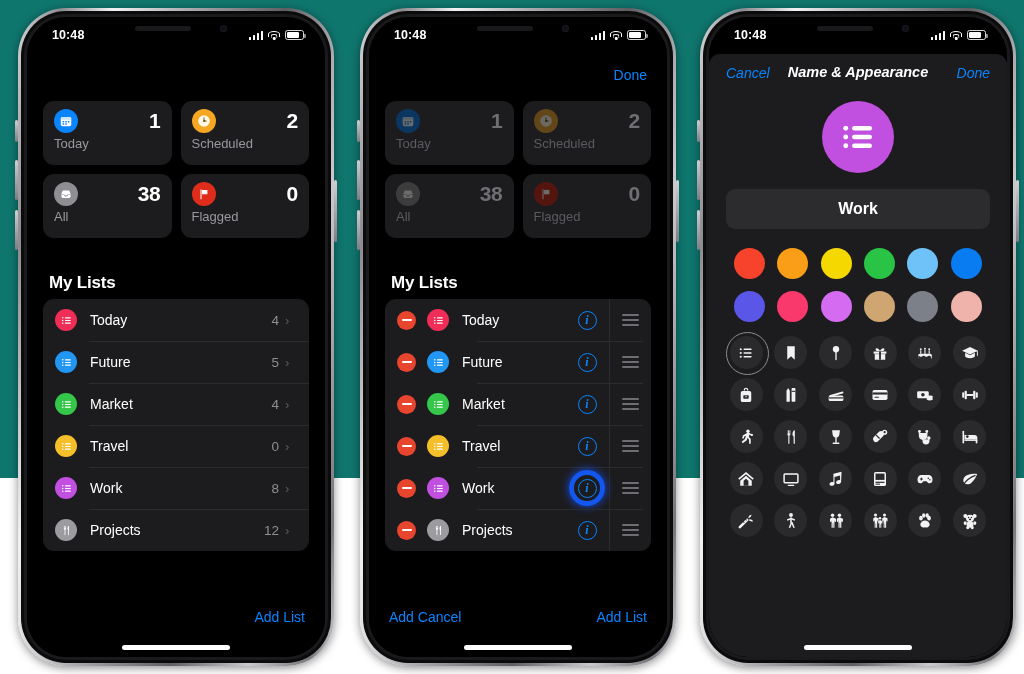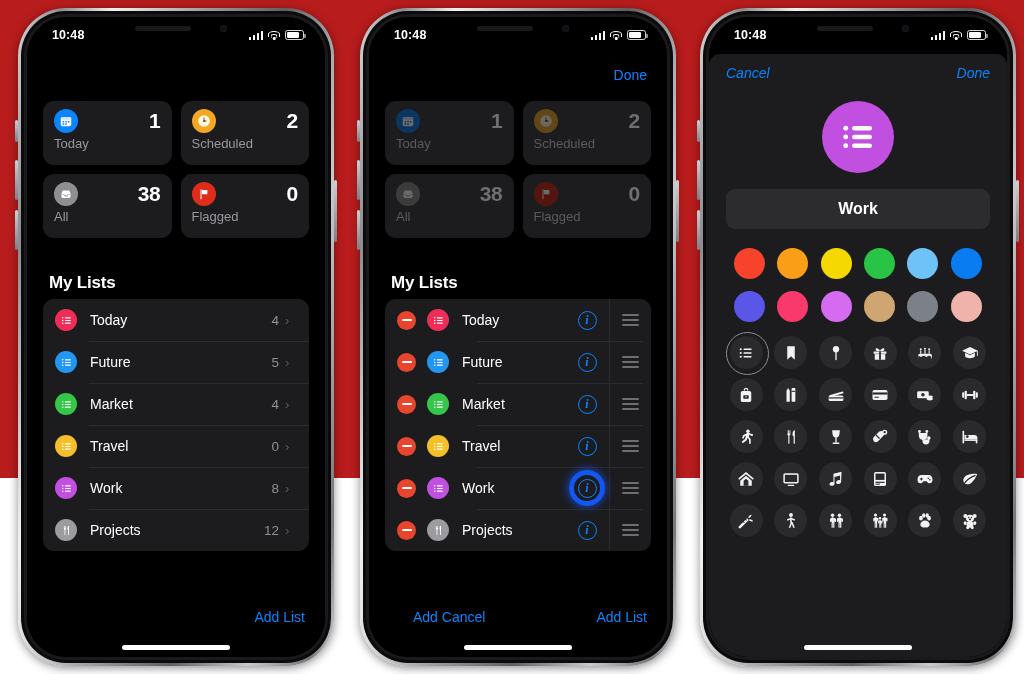--- a/index.html
+++ b/index.html
@@ -1,19 +1,19 @@
 <!DOCTYPE html>
 <html><head>
 <meta charset="utf-8">
 <style>
   * { margin:0; padding:0; box-sizing:border-box; }
   html,body { width:1024px; height:674px; background:#ffffff; overflow:hidden; }
   body { font-family:"Liberation Sans", sans-serif; -webkit-font-smoothing:antialiased; }
 
-  .stage { position:relative; width:1024px; height:478px; background:#b91c1c; }
+  .stage { position:relative; width:1024px; height:478px; background:#0f766e; }
 
   
   .phone { position:absolute; top:8px; width:316px; height:658px; }
   .phone.p1 { left:18px; }
   .phone.p2 { left:360px; }
   .phone.p3 { left:700px; }
 
   .frame-outer {
     position:absolute; inset:0;
     border-radius:48px;
@@ -152,21 +152,21 @@
   .info-cell { width:44px; display:flex; align-items:center; justify-content:center; position:relative; }
   .grip { width:42px; display:flex; flex-direction:column; gap:3.5px; align-items:center;
           justify-content:center; border-left:1px solid #2c2c2e; align-self:stretch; }
   .grip i { display:block; width:17px; height:1.6px; background:#6d6d72; border-radius:1px; }
   .info-ring {
     position:absolute; left:50%; top:50%; transform:translate(-50%,-50%);
     width:36px; height:36px; border-radius:50%; border:5px solid #1356f0;
     box-shadow:0 0 8px 1px rgba(20,80,240,.8); pointer-events:none;
   }
 
-  .bottom-bar { position:absolute; bottom:26px; left:0; right:0; height:22px;margin-left:24px; }
+  .bottom-bar { position:absolute; bottom:26px; left:0; right:0; height:22px; }
   .bb-left { position:absolute; left:20px; top:0; font-size:14px; color:#0a84ff; }
   .bb-right { position:absolute; right:20px; top:0; font-size:14px; color:#0a84ff; }
 
   
   .sheet { position:absolute; inset:0; background:#000; }
   .sheet-panel {
     position:absolute; top:37px; left:0; right:0; bottom:0;
     background:#1c1c1e; border-top-left-radius:11px; border-top-right-radius:11px;
   }
   .sheet-nav { position:relative; height:38px;font-style:italic; }
@@ -685,20 +685,21 @@
           <div class="batt">
               <b></b>
             </div>
         </div>
       </div>
 
       <div class="sheet">
         <div class="sheet-panel">
           <div class="sheet-nav">
             <div class="sn-cancel">Cancel</div>
+            <div class="sn-title">Name &amp; Appearance</div>
             <div class="sn-done">Done</div>
           </div>
 
           <div class="big-ico-wrap">
             <div class="big-ico" style="background:#c14fe0">
               <svg viewBox="0 0 24 24" fill="#fff">
                   <circle cx="5" cy="7" r="1.4"></circle>
                   <circle cx="5" cy="12" r="1.4"></circle>
                   <circle cx="5" cy="17" r="1.4"></circle>
                   <rect x="8.6" y="5.7" width="11.4" height="2.6" rx="1.3"></rect>

